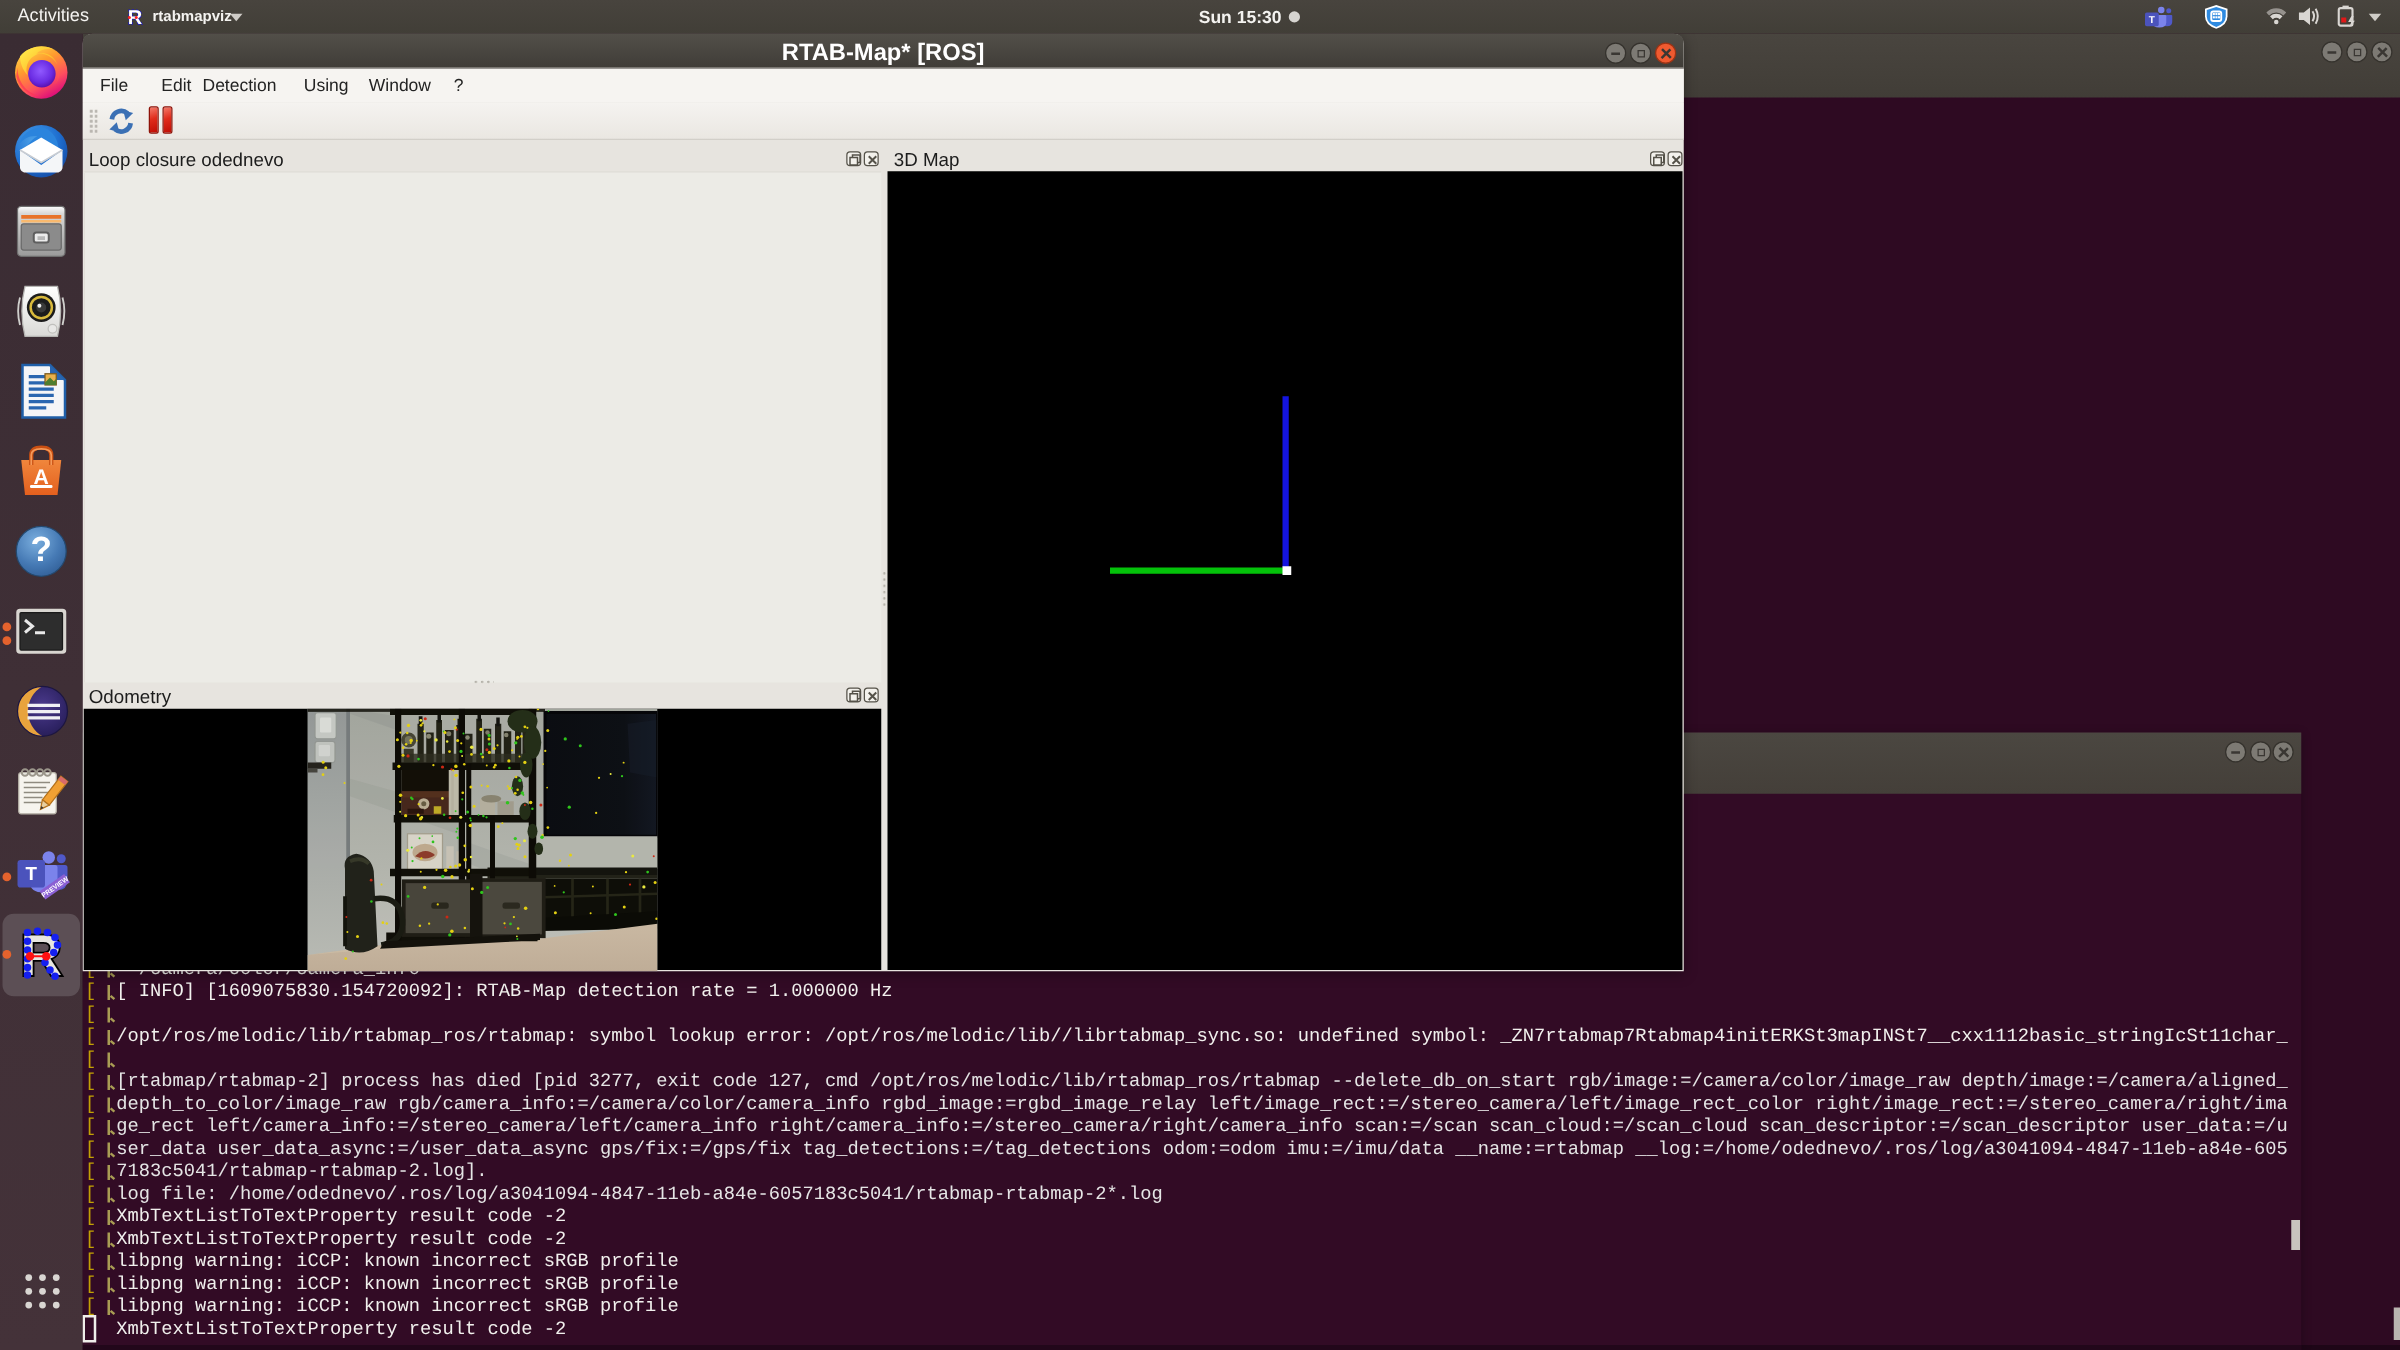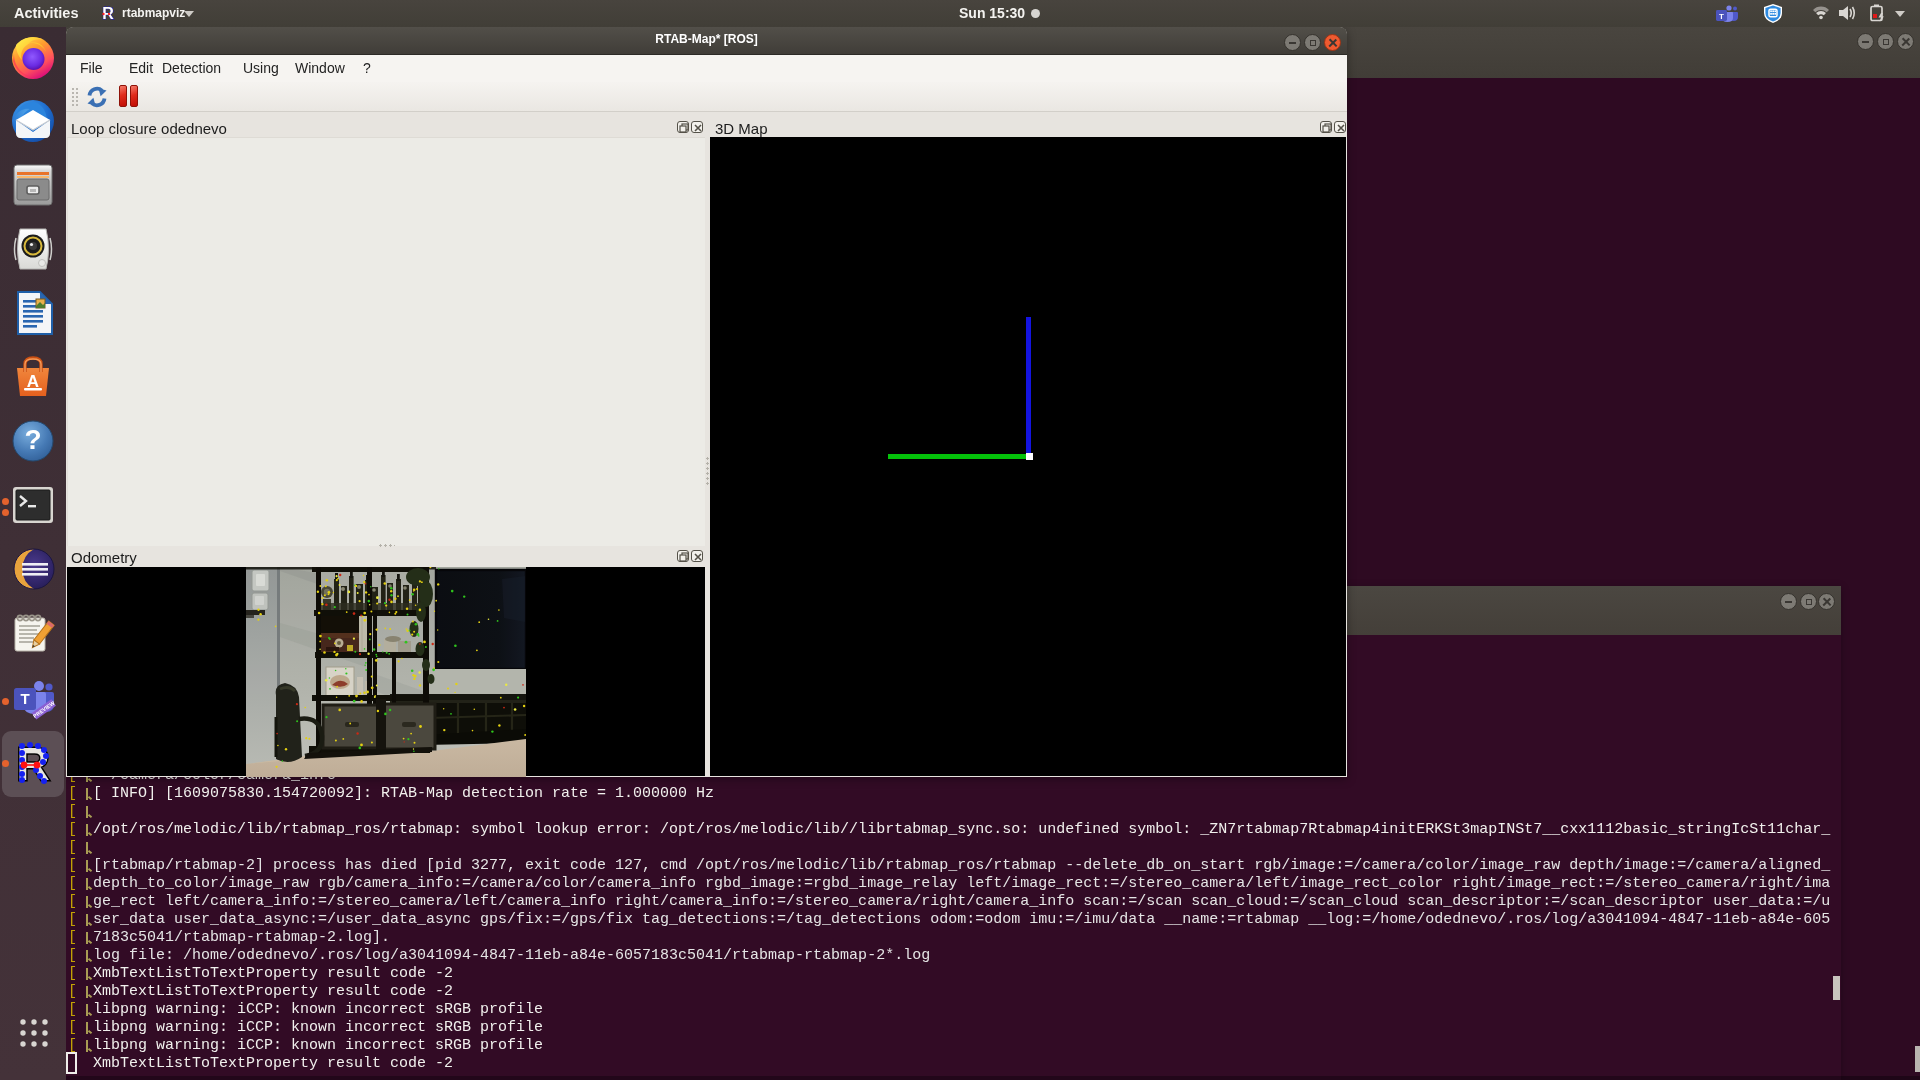--- a/index.html
+++ b/index.html
@@ -1,19 +1,19 @@
 <!DOCTYPE html>
 <html><head>
 <meta charset="utf-8">
 <style>
 *{margin:0;padding:0;box-sizing:border-box}
 html,body{width:1920px;height:1080px;overflow:hidden;background:#2e0a22;font-family:"Liberation Sans",sans-serif}
 
 #topbar{position:absolute;left:0;top:0;width:1920px;height:27px;background:linear-gradient(#48443e,#413e37);z-index:50;color:#f2f1ee;font-size:14.5px}
-#topbar .act{position:absolute;left:14px;top:5px;font-weight:bold;color:#f4f3f0}
+#topbar .act{position:absolute;left:14px;top:5px;font-weight:normal;color:#f4f3f0}
 #topbar .appname{position:absolute;left:122px;top:6px;font-weight:bold;font-size:12px;color:#f4f3f0}
 #topbar .clock{position:absolute;left:959px;top:5px;font-weight:bold;font-size:14px;color:#f4f3f0}
 
 #bigterm{position:absolute;left:66px;top:27px;width:1854px;height:1053px;background:#2e0a22;z-index:1}
 #bigterm .tb{position:absolute;left:0;top:0;width:1854px;height:51px;background:linear-gradient(#49453f,#413d37)}
 
 #smterm{position:absolute;left:66px;top:586px;width:1775px;height:494px;background:#320b25;z-index:2;box-shadow:0 2px 8px rgba(0,0,0,.3)}
 #smterm .tb{position:absolute;left:0;top:0;width:1775px;height:49px;background:linear-gradient(#4b4741,#443f39)}
 .wbtn{position:absolute;width:17px;height:17px;border-radius:50%;background:#7d7a74;border:1px solid #35322d}
 .wbtn i{position:absolute;display:block}
@@ -30,21 +30,21 @@
 .tl .b{position:absolute;left:2px;color:#c2a005}
 .tl .m{position:absolute;left:20px;top:3px;width:5px;height:12px;border-left:2px solid #a99d54}
 .tl .m:after{content:"";position:absolute;left:0px;top:9px;width:4px;height:2px;background:#a99d54;transform:rotate(40deg)}
 .tl .t{position:absolute;left:27px;color:#f1f0ed}
 .tl .t.red{color:#e5e5e5}
 #cursor{position:absolute;left:0px;top:466px;width:11px;height:22px;border:2px solid #efeeea}
 #scr1{position:absolute;left:1767px;top:390px;width:7px;height:24px;background:#c8c4be}
 
 #rtab{position:absolute;left:66px;top:27px;width:1281px;height:750px;background:#e7e4df;z-index:3;box-shadow:0 2px 10px rgba(0,0,0,.35);border-radius:8px 8px 0 0}
 #rtab .titlebar{position:absolute;left:0;top:0;width:1281px;height:28px;background:linear-gradient(#524f49,#403d38);border-radius:7px 7px 0 0;border-bottom:1px solid #2c2a26}
-#rtab .title{position:absolute;left:0;top:5px;width:1281px;text-align:center;color:#ffffff;font-weight:bold;font-size:12px}
+#rtab .title{position:absolute;left:0;top:5px;width:1281px;text-align:center;color:#ffffff;font-weight:bold;font-size:19px}
 #rtab .menubar{position:absolute;left:0;top:28px;width:1281px;height:27px;background:#f6f4f1;color:#232323;font-size:14px}
 #rtab .menubar span{position:absolute;top:5px}
 #rtab .toolbar{position:absolute;left:0;top:55px;width:1281px;height:30px;background:linear-gradient(#f5f3f0,#eae7e2);border-bottom:1px solid #d2cfc9}
 .grip{position:absolute;left:5px;top:5px;width:7px;height:20px;background-image:radial-gradient(circle at 2px 2px,#b9b6b0 1.1px,transparent 1.3px);background-size:4px 4px}
 
 .ptitle{position:absolute;font-size:15px;color:#1c1c1c}
 .pbtn{position:absolute;width:12px;height:12px;border:1px solid #555249;border-radius:3px;background:#f3f1ec}
 .pbtn svg{position:absolute;left:1px;top:1px}
 
 #loopc{position:absolute;left:1px;top:110px;width:638px;height:409px;background:#ecebe6;border-top:1px solid #dedbd5;box-shadow:inset 1px 0 0 #e2dfd9}

